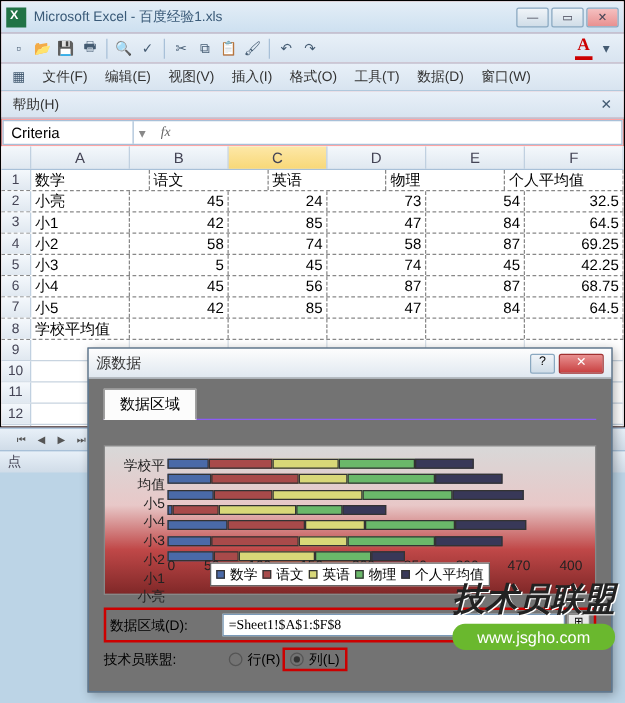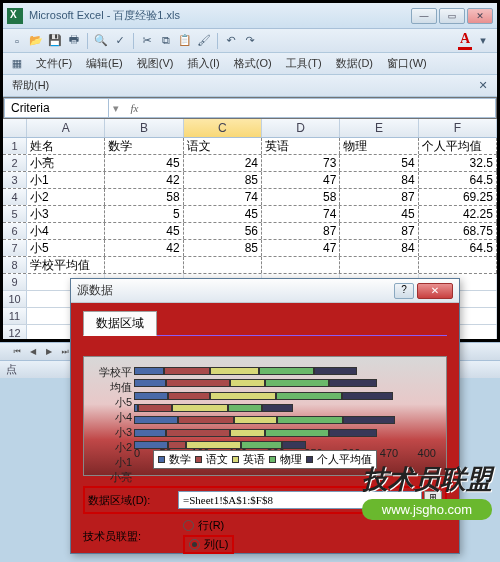--- a/index.html
+++ b/index.html
@@ -1,17 +1,17 @@
 <!DOCTYPE html>
 <html><head>
 <meta charset="utf-8">
 <style>
 *{box-sizing:border-box;margin:0;padding:0;font-family:"Microsoft YaHei","SimSun",Arial,sans-serif;font-size:11px}
 body{background:#bcd4e6;width:500px;height:562px;overflow:hidden;position:relative}
-.window{border:3px solid #000000;background:#737373;display:flex;flex-direction:column;height:342px}
+.window{border:1px solid #000000;background:#fca5a5;display:flex;flex-direction:column;height:342px}
 .titlebar{background:linear-gradient(#e4eef7,#cde0f0);height:26px;display:flex;align-items:center;padding:0 4px;border-bottom:1px solid #a8c0d8}
 .title-icon{width:16px;height:16px;background:#217346;margin-right:6px;position:relative}
 .title-icon:after{content:"X";position:absolute;color:#fff;font-weight:bold;left:3px;top:1px;font-size:10px}
 .title-text{flex:1;color:#3a5a78}
 .winctl{display:flex;gap:2px}
 .winbtn{width:26px;height:16px;background:linear-gradient(#f0f4f8,#d0dde8);border:1px solid #8aa8c0;border-radius:2px;display:flex;align-items:center;justify-content:center;font-size:9px;color:#445}
 .winbtn.close{background:linear-gradient(#f5c0c0,#e89090)}
 .toolbar{background:linear-gradient(#e8f0f8,#d8e4f0);padding:2px 6px;display:flex;align-items:center;gap:3px;border-bottom:1px solid #b0c8dc;min-height:24px}
 .tb-icon{width:16px;height:16px;border:1px solid transparent;display:flex;align-items:center;justify-content:center;font-size:11px;color:#445b72}
 .tb-sep{width:1px;height:16px;background:#a8c0d8;margin:0 2px}
@@ -29,21 +29,21 @@
 .rows{flex:1;overflow:hidden}
 .row{display:flex;height:17px;border-bottom:1px dashed #888}
 .row.solid{border-bottom:1px solid #c8d4e0}
 .rh{width:24px;background:linear-gradient(#f4f8fc,#e0e8f0);border-right:1px solid #c0d0e0;text-align:center;font-size:11px;color:#445;line-height:17px}
 .cell{flex:1;border-right:1px dashed #888;padding:0 3px;line-height:17px;font-size:12px;overflow:hidden;white-space:nowrap}
 .cell.solid{border-right:1px solid #d8e0e8}
 .cell.num{text-align:right;font-family:Arial}
 .status{background:linear-gradient(#e8f0f8,#d0dce8);height:18px;border-top:1px solid #a8c0d8;display:flex;align-items:center;padding:0 6px;font-size:11px;color:#445}
 .sheet-tabs{display:flex;align-items:center;gap:2px;padding:0 4px}
 .sht-nav{width:14px;height:14px;display:flex;align-items:center;justify-content:center;font-size:8px;color:#555}
-.dialog{position:absolute;left:70px;top:278px;width:390px;height:276px;background:#b91c1c;border:1px solid #5a7a98;box-shadow:2px 2px 8px rgba(0,0,0,.3)}
+.dialog{position:absolute;left:70px;top:278px;width:420px;height:276px;background:#737373;border:1px solid #5a7a98;box-shadow:2px 2px 8px rgba(0,0,0,.3)}
 .dlg-title{background:linear-gradient(#fdfdfd,#e0e8f0);height:24px;display:flex;align-items:center;padding:0 6px;border-bottom:1px solid #c0c8d0}
 .dlg-title-text{flex:1;color:#333;font-size:12px}
 .dlg-help{width:20px;height:16px;background:linear-gradient(#f0f4f8,#d0dde8);border:1px solid #8aa8c0;border-radius:2px;text-align:center;font-size:10px;margin-right:3px}
 .dlg-close{width:36px;height:16px;background:linear-gradient(#e89090,#c84040);border:1px solid #a03030;border-radius:2px;color:#fff;text-align:center;font-size:10px;line-height:14px}
 .dlg-body{padding:8px 12px}
 .tabs{display:flex;border-bottom:1px solid #8b5cf6;margin-bottom:20px}
 .tab{padding:3px 12px;background:#f0f0f0;border:1px solid #a0a0a0;border-bottom:none;margin-right:2px;margin-bottom:-1px;font-size:12px}
 .tab.active{background:#fcfcfc;border-bottom:1px solid #fcfcfc}
 .chart-preview{border:1px solid #888;height:120px;background:linear-gradient(to bottom,#d8d8d8 0%,#e8c8c8 40%,#c04848 70%,#802828 100%);padding:6px;position:relative;margin-bottom:10px}
 .chart-inner{background:transparent;height:100%;position:relative}
@@ -52,21 +52,21 @@
 .bar-row{height:10px;display:flex;align-items:center}
 .seg{height:8px;border:1px solid #333}
 .chart-xaxis{position:absolute;left:44px;right:4px;bottom:10px;display:flex;justify-content:space-between;font-size:7px;color:#222}
 .chart-legend{position:absolute;left:50%;transform:translateX(-50%);bottom:0;background:#fff;border:1px solid #666;padding:1px 4px;font-size:7px;display:flex;gap:4px;align-items:center;white-space:nowrap}
 .leg-sw{width:7px;height:7px;border:1px solid #333;display:inline-block}
 .form-row{display:flex;align-items:center;margin:4px 0;font-size:12px}
 .form-row.outlined{border:2px solid #c00;padding:3px}
 .form-label{width:90px}
 .form-input{flex:1;border:1px solid #7a9ab8;background:#fff;padding:2px 4px;font-family:Liberation Serif, serif;font-size:11px}
 .range-btn{width:18px;height:18px;border:1px solid #888;background:#e8e8e8;margin-left:2px;text-align:center;font-size:9px}
-.radio-opts{display:flex;flex-direction:column;gap:2px;margin-left:10px}
+.radio-opts{display:flex;gap:2px;margin-left:10px}
 .radio-opt{display:flex;align-items:center;gap:4px}
 .radio-opt.outlined{border:2px solid #c00;padding:0 4px}
 .radio{width:11px;height:11px;border:1px solid #555;border-radius:50%;display:inline-flex;align-items:center;justify-content:center}
 .radio.checked:after{content:"";width:5px;height:5px;background:#333;border-radius:50%}
 .watermark{position:absolute;right:8px;bottom:42px;pointer-events:none}
 .wm-text{font-size:26px;font-weight:bold;font-style:italic;color:#222;text-shadow:1px 1px 0 #fff}
 .wm-url{background:#6ab82e;color:#fff;padding:3px 10px;border-radius:10px;font-size:13px;text-align:center;margin-top:2px}
 </style>
 </head>
 <body>
@@ -132,21 +132,20 @@
       <div class="ch">A</div>
       <div class="ch">B</div>
       <div class="ch sel">C</div>
       <div class="ch">D</div>
       <div class="ch">E</div>
       <div class="ch">F</div>
     </div>
     <div class="rows" id="rows-container">
         <div class="row">
           <div class="rh">1</div>
-          <div class="cell">姓名</div>
           <div class="cell">数学</div>
           <div class="cell">语文</div>
           <div class="cell">英语</div>
           <div class="cell">物理</div>
           <div class="cell">个人平均值</div>
         </div>
         <div class="row">
           <div class="rh">2</div>
           <div class="cell">小亮</div>
           <div class="cell num">45</div>

